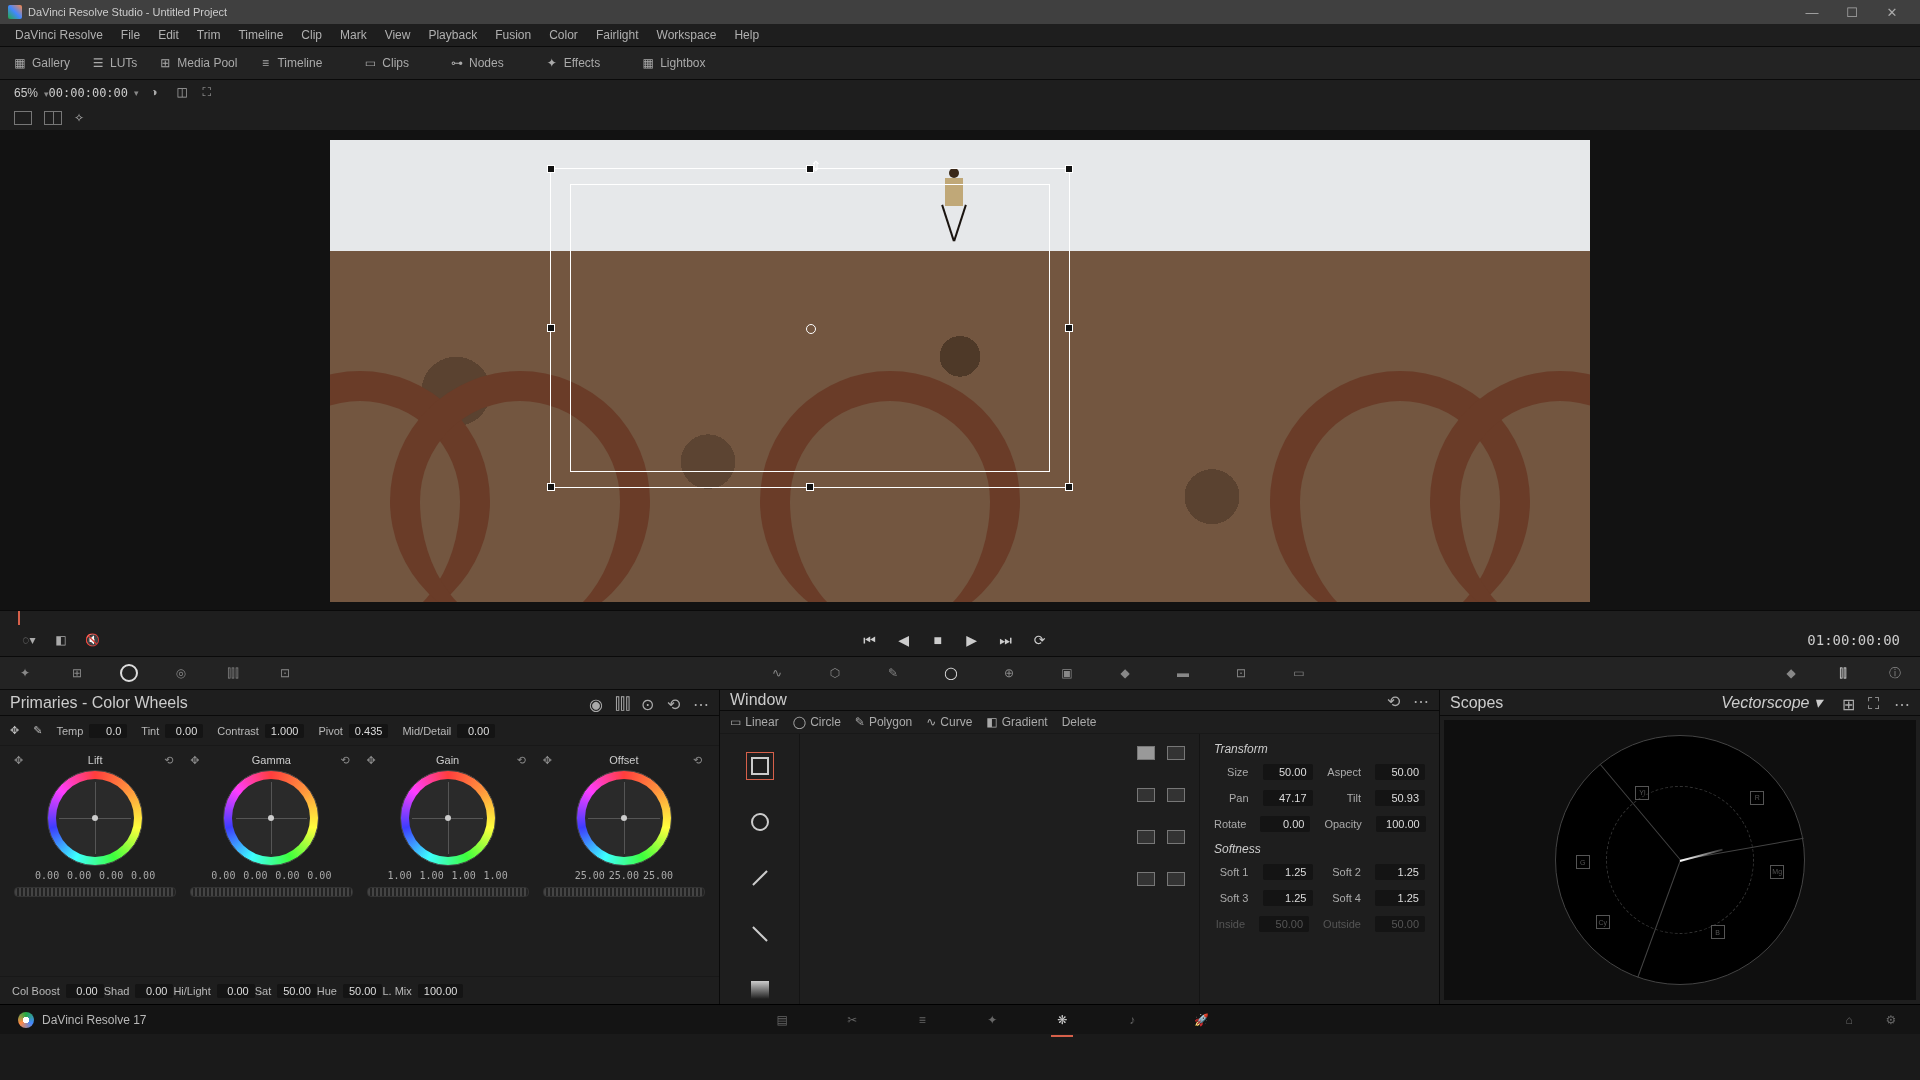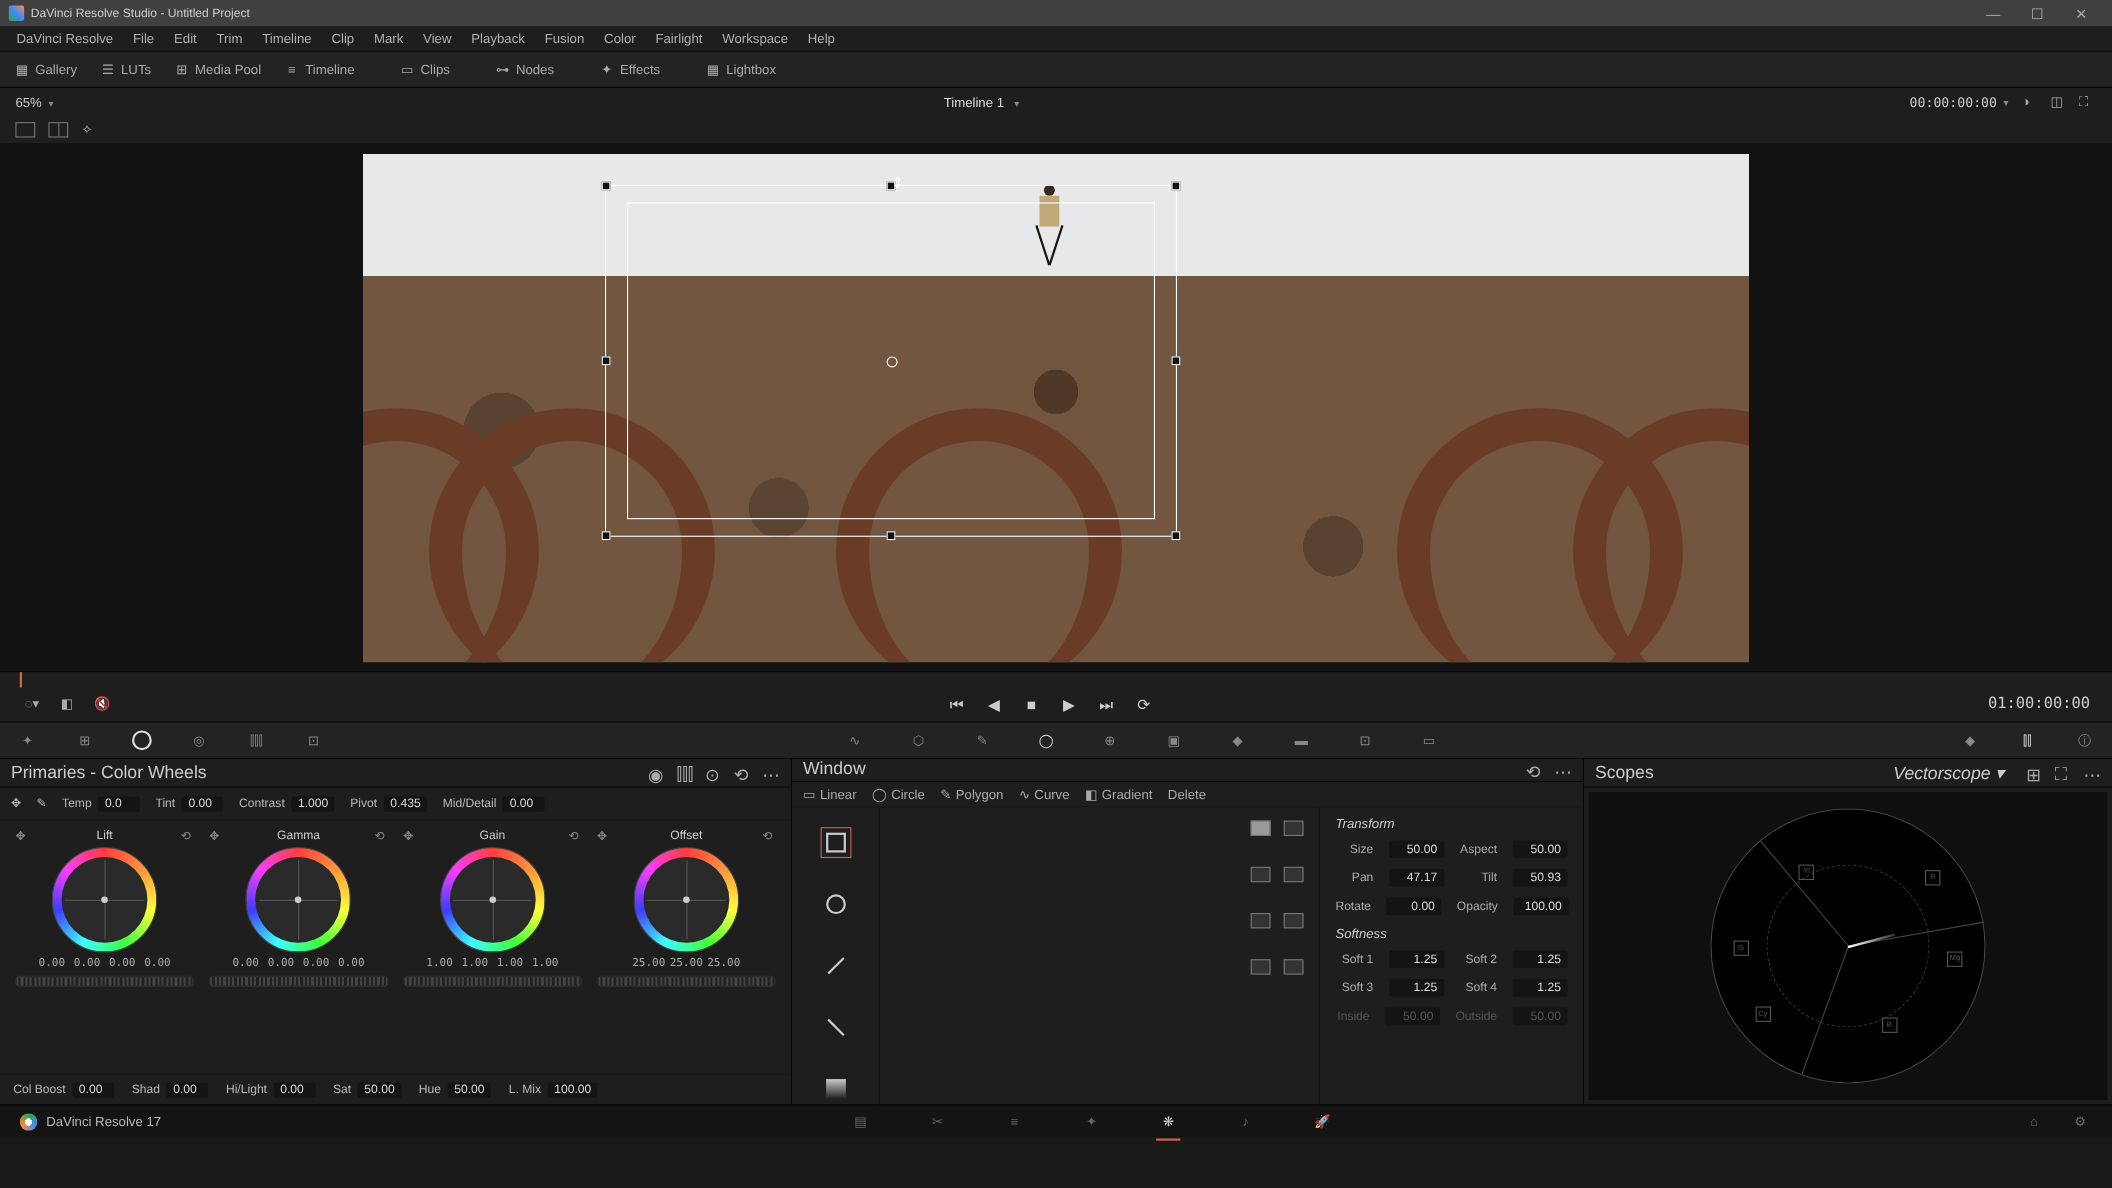--- a/index.html
+++ b/index.html
@@ -84,35 +84,35 @@
 
 .panels { display: flex; height: 314px; background: #1e1e1e; }
 
 
 .primaries { width: 720px; border-right: 1px solid #0a0a0a; display: flex; flex-direction: column; }
 .panel-header { height: 26px; display: flex; align-items: center; padding: 0 10px; border-bottom: 1px solid #0a0a0a; font-size: 16px; color: #ccc; }
 .panel-header .spacer { flex: 1; }
 .panel-header .ph-icon { width: 16px; height: 16px; margin-left: 10px; color: #aaa; }
 .param-row { height: 30px; display: flex; align-items: center; padding: 0 10px; gap: 14px; border-bottom: 1px solid #181818; font-size: 11px; }
 .param { display: flex; align-items: center; gap: 6px; }
-.param .val { background: #141414; padding: 1px 6px; border-radius: 2px; min-width: 38px; text-align: left; color: #ddd; }
+.param .val { background: #141414; padding: 1px 6px; border-radius: 2px; min-width: 38px; text-align: right; color: #ddd; }
 .wheels-row { display: flex; gap: 14px; padding: 8px 14px; flex: 1; }
 .wheel-block { flex: 1; display: flex; flex-direction: column; align-items: center; gap: 4px; }
 .wheel-head { display: flex; align-items: center; width: 100%; justify-content: space-between; font-size: 11px; color: #ccc; }
 .wheel-head .wh-icon { width: 12px; height: 12px; color: #888; }
 .wheel { width: 96px; height: 96px; border-radius: 50%; background: conic-gradient(#ff3d3d,#ff963d,#ffff3d,#3dff3d,#3dffff,#3d3dff,#ff3dff,#ff3d3d); position: relative; border: 1px solid #444; }
 .wheel::after { content: ''; position: absolute; inset: 8px; border-radius: 50%; background: #2a2a2a; }
 .wheel .dot { position: absolute; left: 50%; top: 50%; width: 6px; height: 6px; background: #ccc; border-radius: 50%; transform: translate(-50%,-50%); z-index: 2; }
 .wheel .cross::before, .wheel .cross::after { content: ''; position: absolute; background: #555; z-index: 1; }
 .wheel .cross::before { left: 50%; top: 12%; bottom: 12%; width: 1px; }
 .wheel .cross::after { top: 50%; left: 12%; right: 12%; height: 1px; }
 .wheel-vals { display: flex; gap: 4px; font-size: 10px; font-family: monospace; }
 .wheel-vals span { min-width: 28px; text-align: center; color: #aaa; }
 .jog { width: 100%; height: 10px; background: repeating-linear-gradient(90deg,#444 0 2px,#222 2px 4px); border-radius: 4px; margin-top: 2px; border: 1px solid #333; }
-.bottom-params { height: 28px; display: flex; align-items: center; padding: 0 12px; gap: 16px; border-top: 1px solid #181818; font-size: 11px; }
+.bottom-params { height: 28px; display: flex; align-items: center; padding: 0 12px; gap: 0; border-top: 1px solid #181818; font-size: 11px; }
 
 
 .window-panel { flex: 1; border-right: 1px solid #0a0a0a; display: flex; flex-direction: column; }
 .window-body { display: flex; flex: 1; }
 .shape-list { width: 80px; border-right: 1px solid #141414; display: flex; flex-direction: column; align-items: center; gap: 28px; padding-top: 18px; }
 .shape-item { width: 28px; height: 28px; display: flex; align-items: center; justify-content: center; color: #ccc; }
 .shape-item.active { border: 1px solid #d6604a; }
 .shape-item .sq { width: 18px; height: 18px; border: 2px solid #ccc; }
 .shape-item .ci { width: 18px; height: 18px; border: 2px solid #ccc; border-radius: 50%; }
 .shape-item .pen { transform: rotate(45deg); width: 2px; height: 20px; background: #ccc; }
@@ -220,21 +220,20 @@
       </div>
     <div class="tb-group">
         <span class="icon">▦</span>
         <span>Lightbox</span>
       </div>
   </div>
 </div>
 
 <div class="viewer-header">
   <span class="zoom"><span>65%</span><span class="tri">▾</span></span>
-  <span class="timeline-name"><span>Timeline 1</span> <span class="tri">▾</span></span>
   <span class="tc">00:00:00:00</span>
     <span class="tri">▾</span>
   <div class="vh-icons">
     <span class="vh-icon">◑</span>
     <span class="vh-icon">◫</span>
     <span class="vh-icon">⛶</span>
   </div>
 </div>
 
 <div class="viewer-tools">

